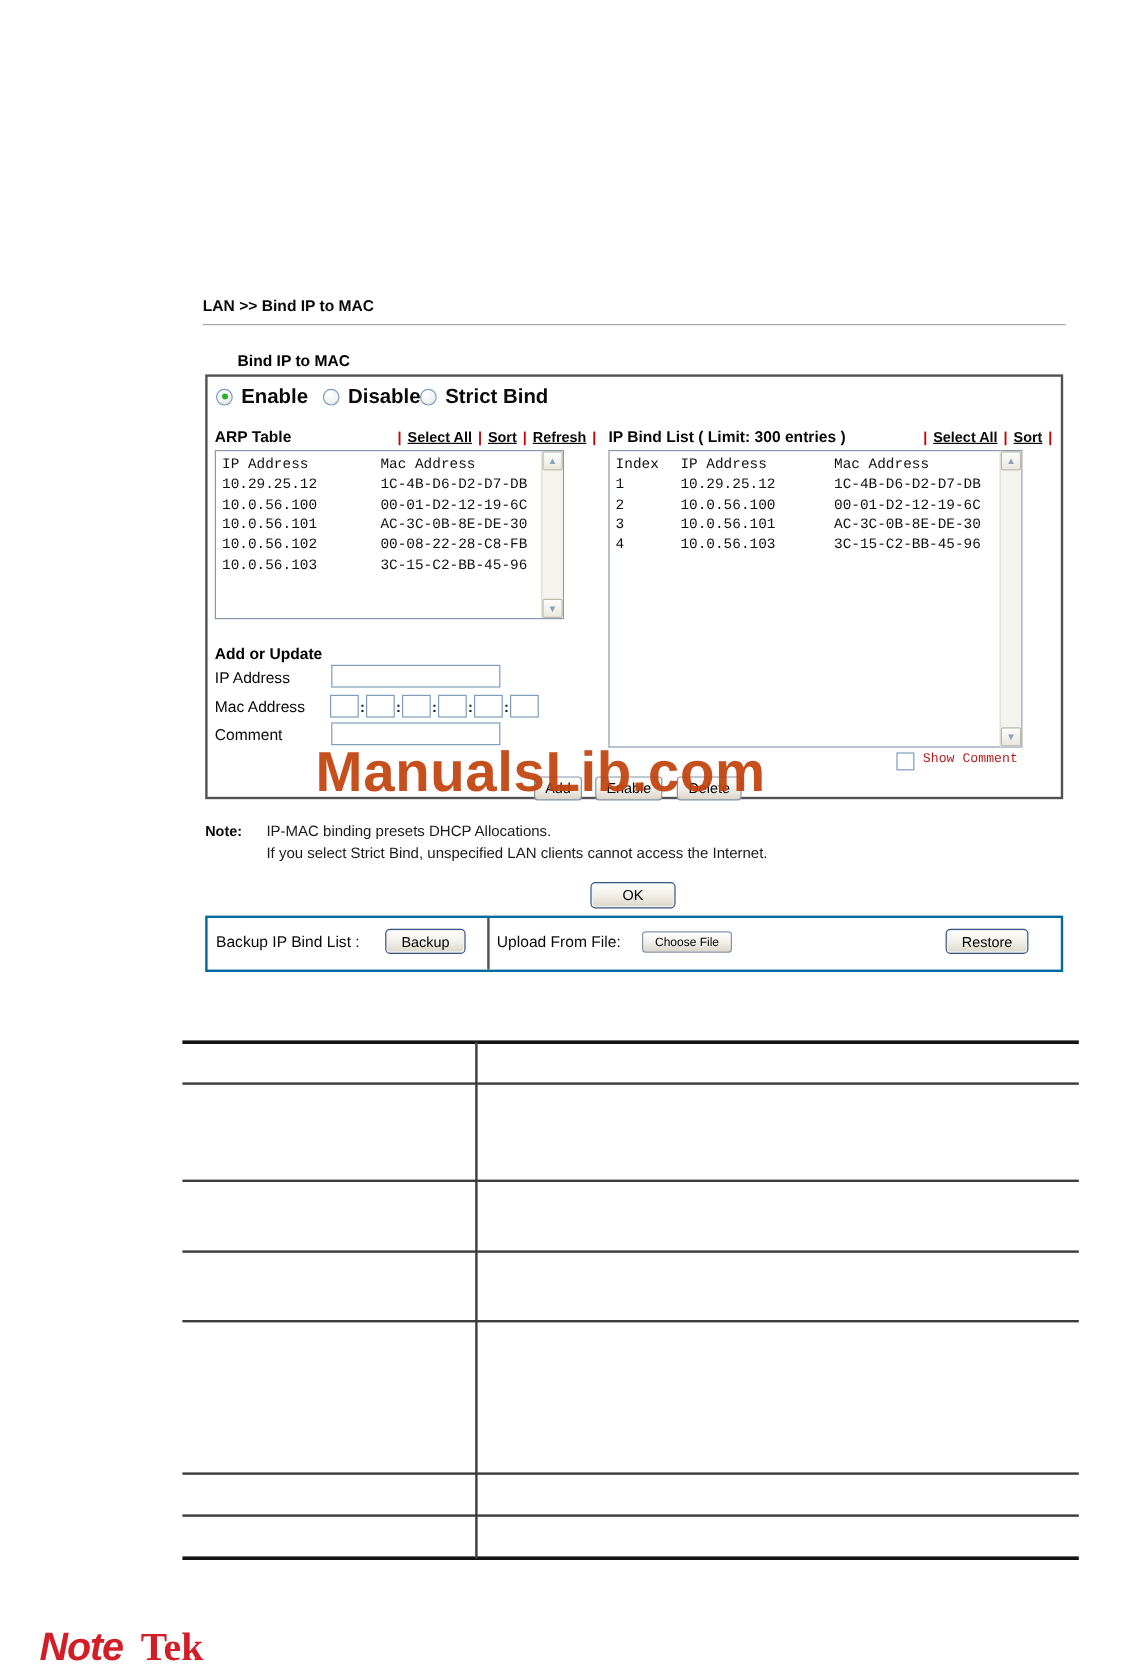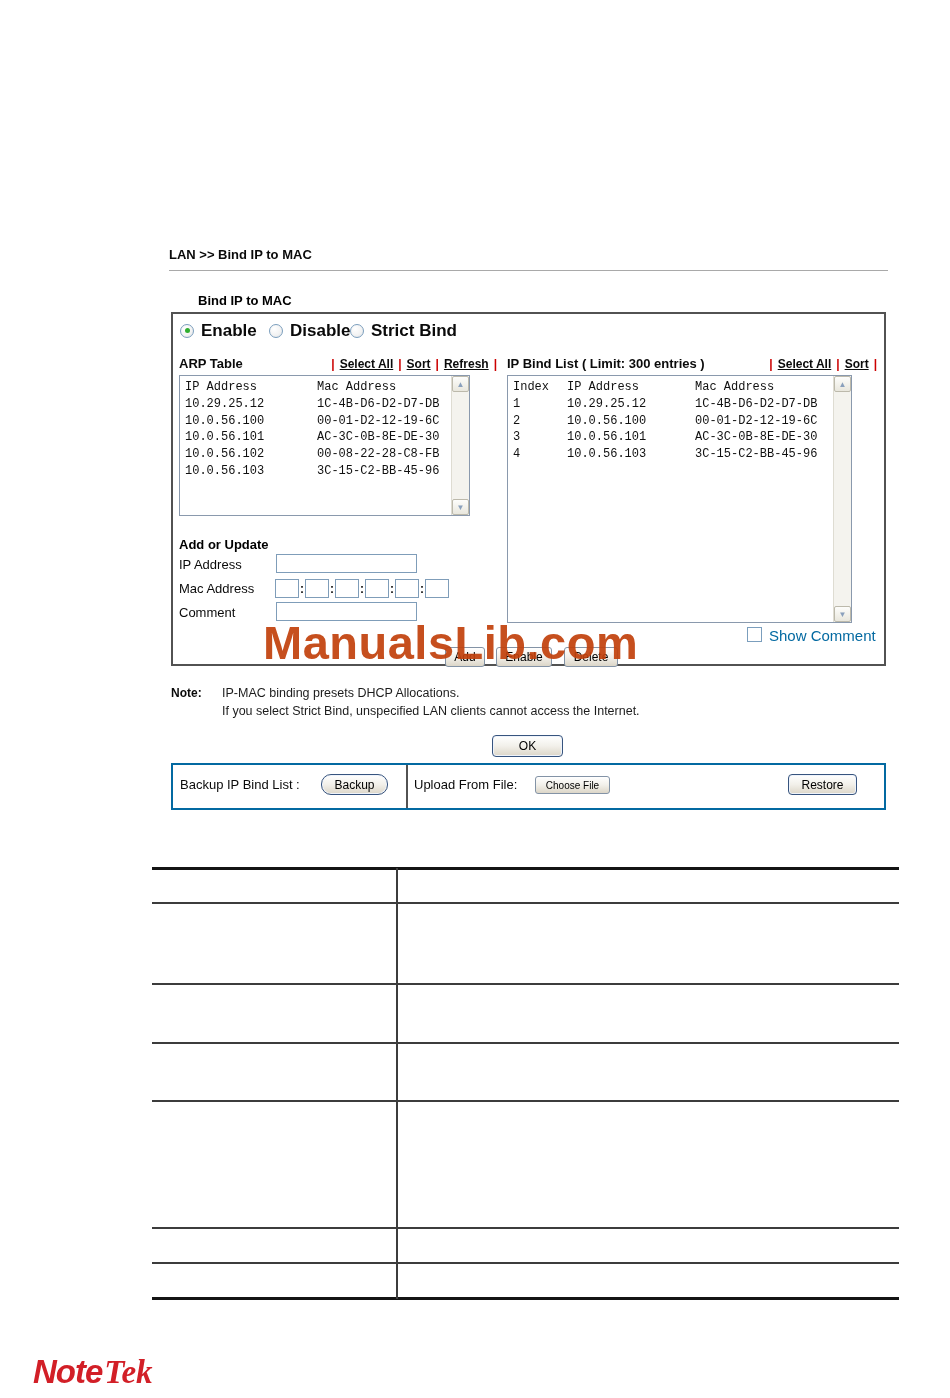--- a/index.html
+++ b/index.html
@@ -56,21 +56,21 @@
   .mac-colon { width:6px; text-align:center; font-weight:bold; font-size:12px; color:#111; }
 
   .btn { position:absolute; display:flex; align-items:center; justify-content:center;
          font-family:"Liberation Sans", sans-serif; font-size:12px; color:#000;
          background:linear-gradient(180deg,#ffffff 0%,#f2f0ea 50%,#dcd6c8 100%);
          border:1px solid #8393a6; border-radius:3px; cursor:pointer; box-sizing:border-box; }
   .btn.navy { border:1px solid #37547e; border-radius:4px; box-shadow:inset 0 0 0 1px #eef3fb; }
   .btn.small { font-size:10px; }
 
   .checkbox { position:absolute; width:13px; height:13px; border:1px solid #7b9ebd; background:#fff; }
-  .cb-label { position:absolute; font-size:15px; color:#0369a1; }
+  .cb-label { position:absolute; font-size:11px; color:#b91c1c;font-family:Liberation Mono, monospace; }
 
   
   .note-label { left:171px; top:686px; font-size:12px; font-weight:bold; color:#0a0a0a; }
   .note-line1 { left:222px; top:686px; font-size:12.5px; color:#1c1c1c; }
   .note-line2 { left:222px; top:704px; font-size:12.5px; color:#1c1c1c; }
 
   
   .backup-bar { left:171px; top:763px; width:711px; height:43px; border:2px solid #0369a1; background:#fff; }
   .bb-divider { position:absolute; left:233px; top:0; bottom:0; width:2px; background:#525252; }
   .bb-label { position:absolute; font-size:13px; color:#0a0a0a; }
@@ -80,21 +80,21 @@
   .hline.thick { background:#141414; height:3px; }
   .vline { position:absolute; left:396px; top:868px; width:2px; height:431px; background:#3c3c3c; }
 
   
   .watermark { left:263px; top:615px; font-size:47px; font-weight:bold; letter-spacing:0.5px;
                color:#c2410c; opacity:0.92; z-index:6; pointer-events:none; }
 
   
   .logo { left:33px; top:1353px; font-size:33px; color:#d21f27; white-space:nowrap; }
   .logo-dray { font-family:"Liberation Sans", sans-serif; font-weight:800; font-style:italic; letter-spacing:-1px; }
-  .logo-tek { font-family:"Liberation Serif", serif; font-style:italic; font-weight:600; margin-left:2px; }
+  .logo-tek { font-family:"Liberation Serif", serif; font-weight:600; margin-left:15px; }
 </style>
 </head>
 <body>
 
 <div class="page">
 
   <div class="abs breadcrumb">LAN &gt;&gt; Bind IP to MAC</div>
   <div class="abs rule"></div>
   <div class="abs section-title">Bind IP to MAC</div>
 
@@ -229,21 +229,21 @@
 
   <div class="abs note-label">Note:</div>
   <div class="abs note-line1">IP-MAC binding presets DHCP Allocations.</div>
   <div class="abs note-line2">If you select Strict Bind, unspecified LAN clients cannot access the Internet.</div>
 
   <button class="btn navy abs" style="left:492px; top:735px; width:71px; height:22px;">OK</button>
 
   <div class="abs backup-bar">
     <div class="bb-divider"></div>
     <span class="bb-label" style="left:7px; top:12px;">Backup IP Bind List :</span>
-    <button class="btn navy" style="left:148px; top:9px; width:67px; height:21px;border-radius:10px;">Backup</button>
+    <button class="btn navy" style="left:148px; top:9px; width:67px; height:21px;">Backup</button>
     <span class="bb-label" style="left:241px; top:12px;">Upload From File:</span>
     <button class="btn small" style="left:362px; top:11px; width:75px; height:18px;">Choose File</button>
     <button class="btn navy" style="left:615px; top:9px; width:69px; height:21px;">Restore</button>
   </div>
 
   <div>
     <div class="hline thick" style="top:867px"></div>
     <div class="hline" style="top:902px"></div>
     <div class="hline" style="top:983px"></div>
     <div class="hline" style="top:1042px"></div>

